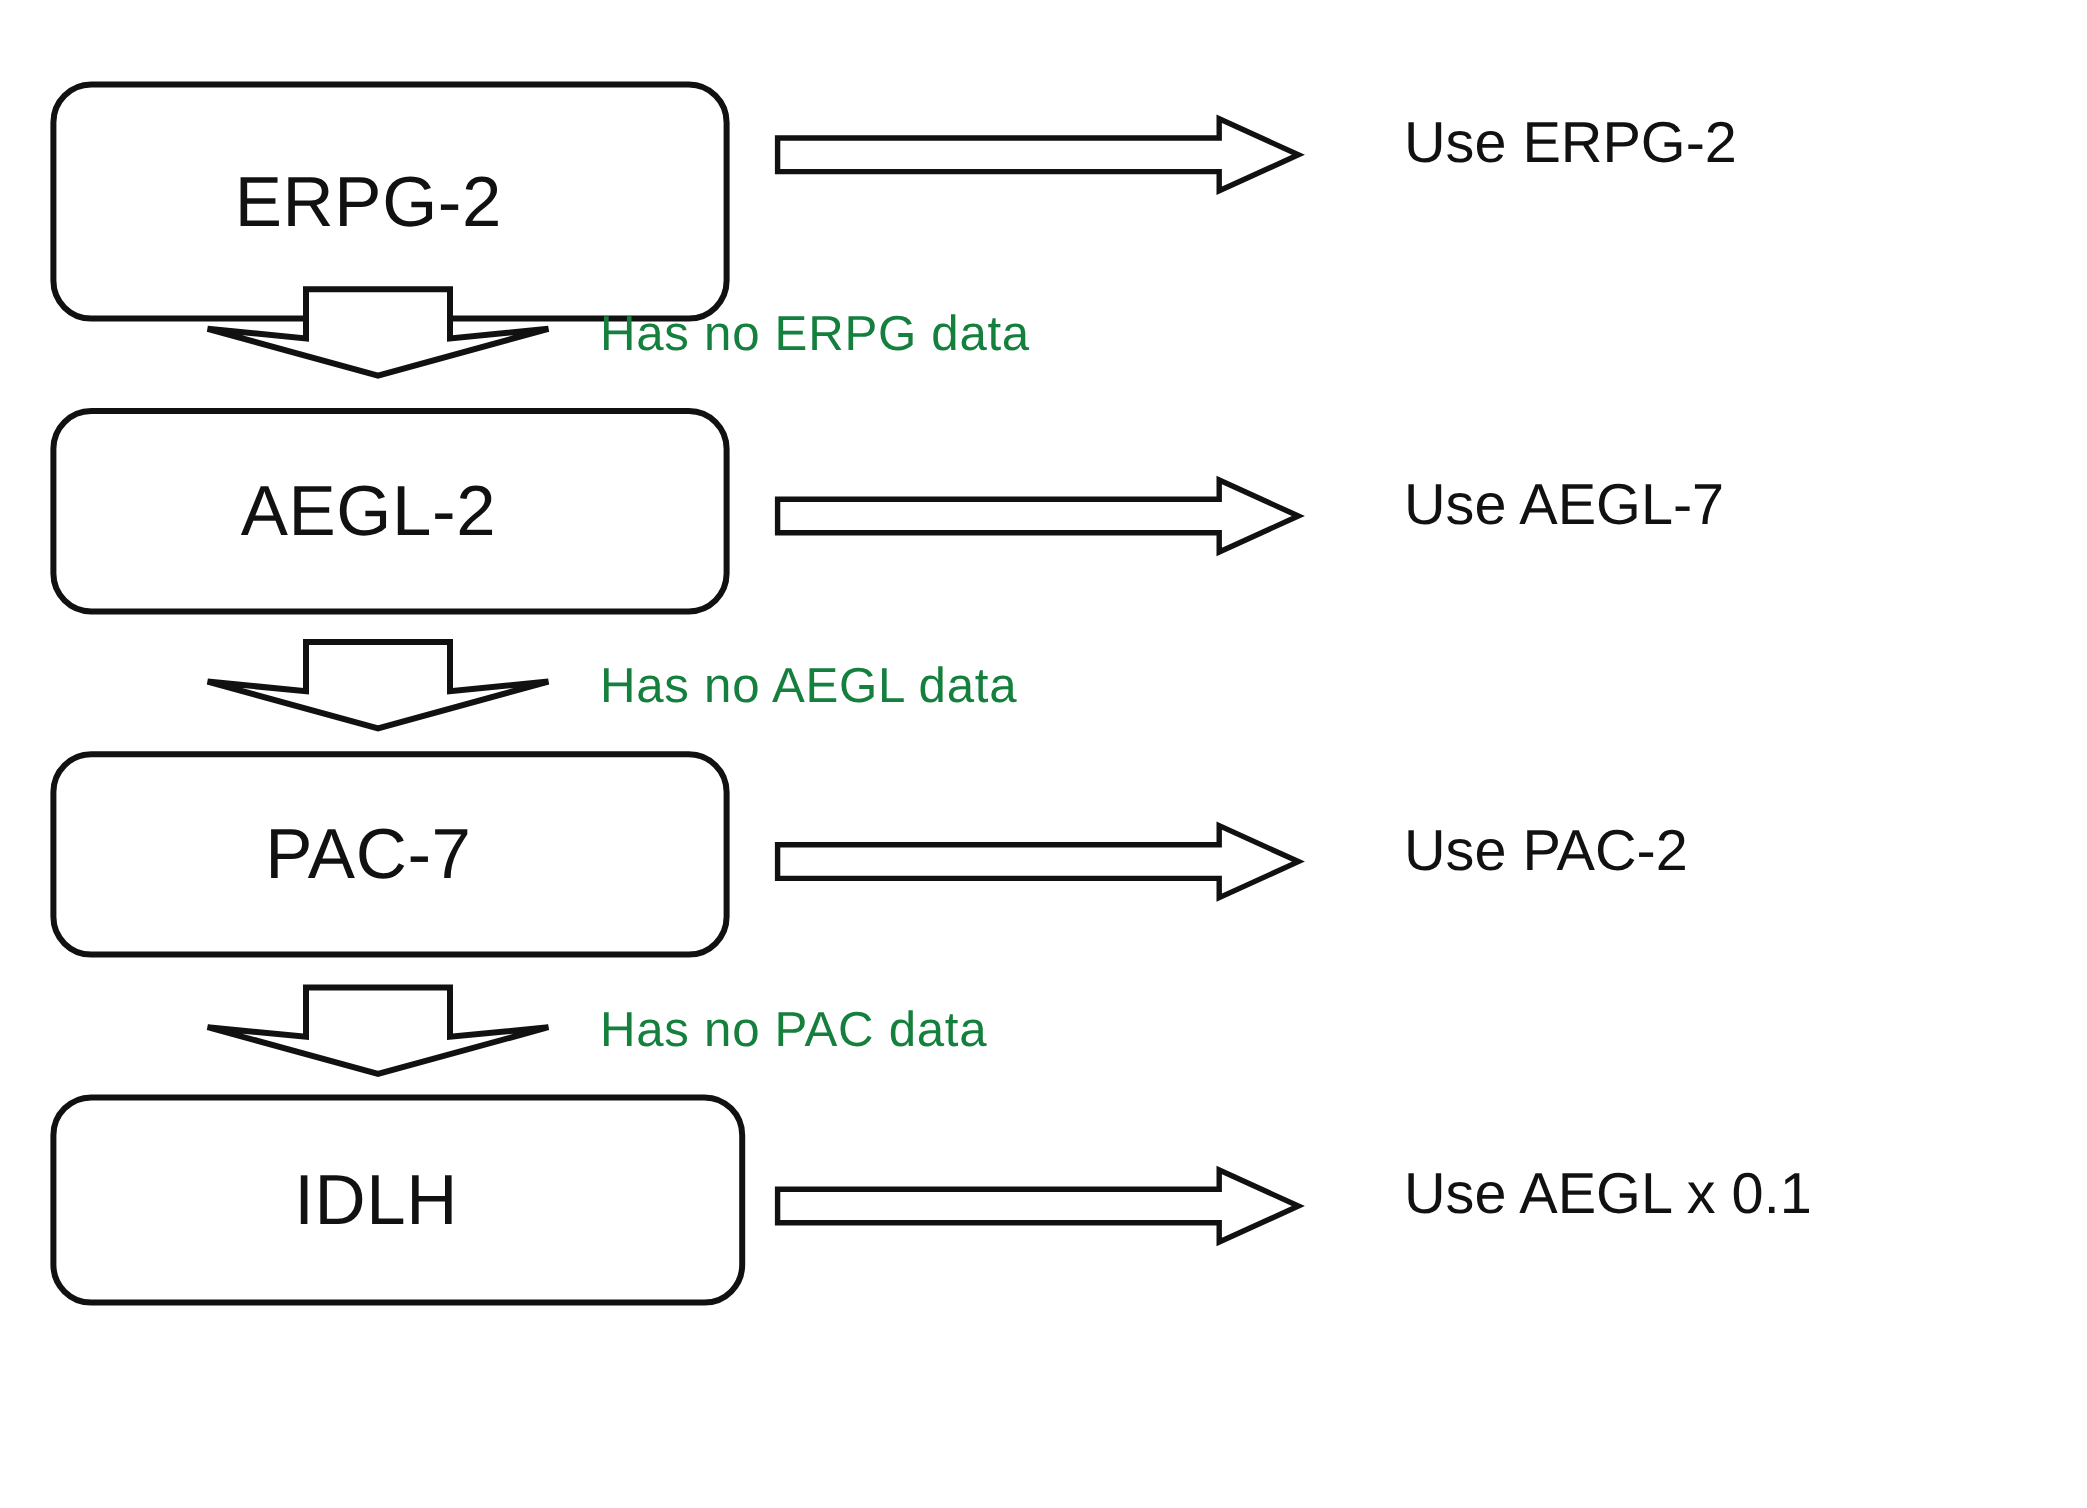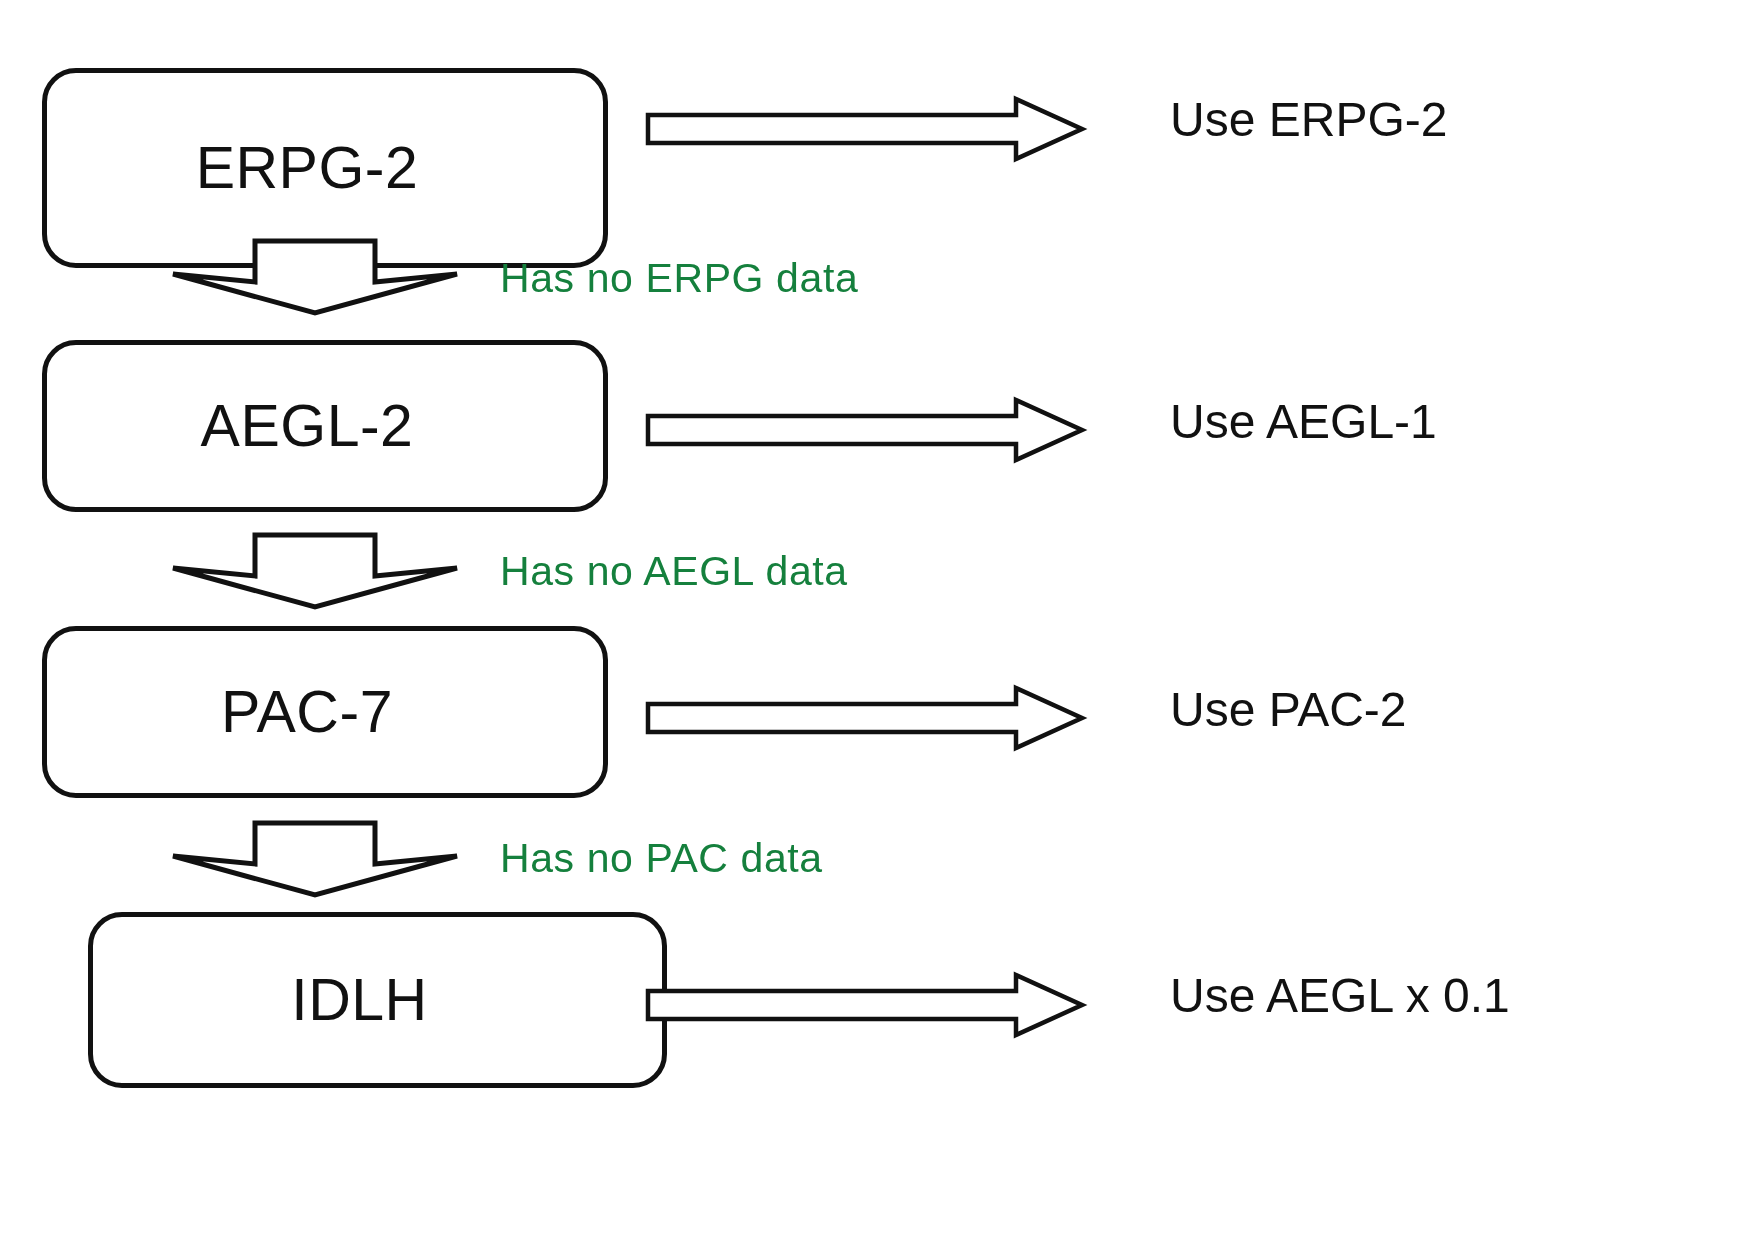--- a/index.html
+++ b/index.html
@@ -101,21 +101,21 @@
   <div class="branch-text" style="left:500px; top:258px;">Has no ERPG data</div>
 
   <div class="node-box" style="left:42px; top:340px; width:566px; height:172px;">
     <span class="node-label">AEGL-2</span>
   </div>
 
   <svg class="arrow-svg" style="left:645px; top:397px;" width="440" height="66" viewBox="0 0 440 66">
     <polygon class="arrow-shape-thin" points="3,19 371,19 371,3 437,33 371,63 371,47 3,47"></polygon>
   </svg>
 
-  <div class="result-text" style="left:1170px; top:398px;">Use AEGL-1</div>
+  <div class="result-text" style="left:1170px; top:398px;">Use AEGL-7</div>
 
   <svg class="arrow-svg" style="left:170px; top:532px;" width="290" height="78" viewBox="0 0 290 78">
     <polygon class="arrow-shape" points="85,3 205,3 205,44 287,36 145,75 3,36 85,44"></polygon>
   </svg>
 
   <div class="branch-text" style="left:500px; top:551px;">Has no AEGL data</div>
 
   <div class="node-box" style="left:42px; top:626px; width:566px; height:172px;">
     <span class="node-label">PAC-7</span>
   </div>
@@ -125,21 +125,21 @@
   </svg>
 
   <div class="result-text" style="left:1170px; top:686px;">Use PAC-2</div>
 
   <svg class="arrow-svg" style="left:170px; top:820px;" width="290" height="78" viewBox="0 0 290 78">
     <polygon class="arrow-shape" points="85,3 205,3 205,44 287,36 145,75 3,36 85,44"></polygon>
   </svg>
 
   <div class="branch-text" style="left:500px; top:838px;">Has no PAC data</div>
 
-  <div class="node-box" style="left:42px; top:912px; width:579px; height:176px;margin-left:46px;">
+  <div class="node-box" style="left:42px; top:912px; width:579px; height:176px;">
     <span class="node-label">IDLH</span>
   </div>
 
   <svg class="arrow-svg" style="left:645px; top:972px;" width="440" height="66" viewBox="0 0 440 66">
     <polygon class="arrow-shape-thin" points="3,19 371,19 371,3 437,33 371,63 371,47 3,47"></polygon>
   </svg>
 
   <div class="result-text" style="left:1170px; top:972px;">Use AEGL x 0.1</div>
 
 </div>

